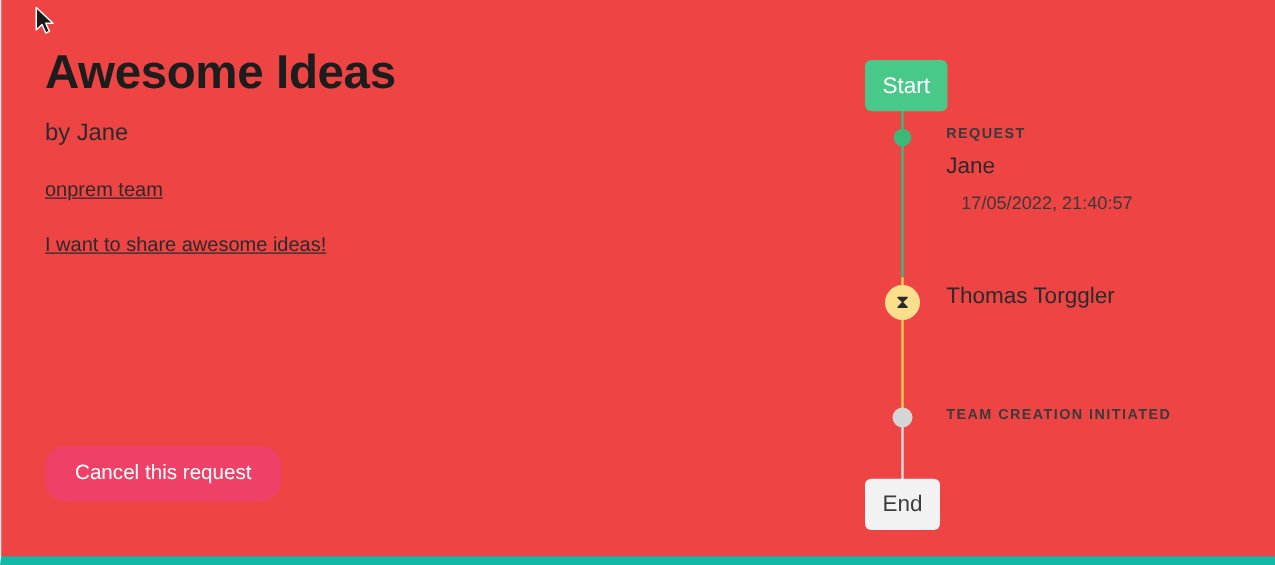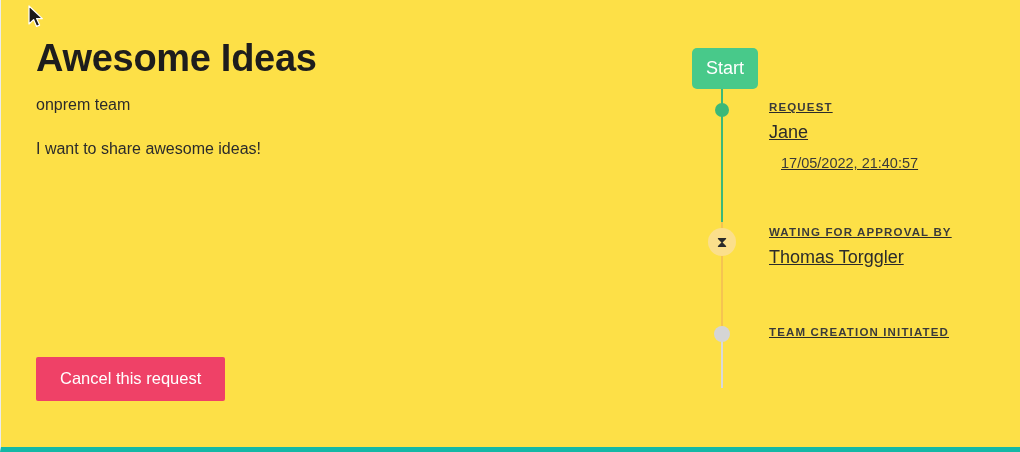--- a/index.html
+++ b/index.html
@@ -14,24 +14,24 @@
     color: #2b2b2b;
     overflow: hidden;
     position: relative;
   }
 
   #page {
     position: absolute;
     left: 0; top: 0;
     width: 1020px;
     height: 452px;
-    background: #fde047;
+    background: #ef4444;
     box-sizing: border-box;
     border-left: 1px solid #ececec;
-    border-bottom: 5px solid #14b8a6;
+    border-bottom: 7px solid #14b8a6;
   }
 
   
   .left-col {
     position: absolute;
     left: 35px;
     top: 38px;
     width: 600px;
   }
 
@@ -57,35 +57,36 @@
     font-weight: bold;
     color: #1d1d1d;
     margin: 0 0 10px 0;
   }
 
   .field-value {
     font-size: 16px;
     font-weight: normal;
     color: #2b2b2b;
     margin: 0 0 26px 0;
+    text-decoration: underline;
   }
   .field-value.last { margin-bottom: 0; }
 
   .cancel-button {
     position: absolute;
     left: 35px;
     top: 357px;
     display: block;
     border: none;
     background: #ef4167;
     color: #ffffff;
     font-family: "Liberation Sans", sans-serif;
     font-size: 16.5px;
     padding: 13px 24px 14px 24px;
-    border-radius: 2px;
+    border-radius: 16px;
     cursor: pointer;
     line-height: 1;
   }
 
   
   .timeline {
     position: absolute;
     left: 660px;
     top: 0;
     width: 360px;
@@ -152,23 +153,22 @@
   .hourglass-glyph {
     font-size: 15px;
     line-height: 1;
     color: #2b2b2b;
     margin-top: -1px;
   }
 
   
   .tl-step {
     position: absolute;
-    left: 108px;           
+    left: 96px;           
     width: 250px;
-    text-decoration: underline;
   }
   .tl-step.step-1 { top: 101px; }
   .tl-step.step-2 { top: 226px; }
   .tl-step.step-3 { top: 326px; }
 
   .step-kicker {
     font-size: 11.5px;
     font-weight: bold;
     letter-spacing: 1.15px;
     text-transform: uppercase;
@@ -205,20 +205,21 @@
 </style>
 </head>
 <body>
 
 <div id="page">
 
   <div class="left-col">
 
     <h1 class="page-title">Awesome Ideas</h1>
 
+    <div class="byline">by Jane</div>
 
     <div class="field-value">onprem team</div>
 
     <div class="field-value last">I want to share awesome ideas!</div>
   </div>
 
   <button class="cancel-button">Cancel this request</button>
 
   <div class="timeline">
 
@@ -229,29 +230,29 @@
     <div class="tl-badge start">Start</div>
 
     <div class="tl-node dot-green"></div>
 
     <div class="tl-node dot-hourglass">
       <span class="hourglass-glyph">⧗</span>
     </div>
 
     <div class="tl-node dot-gray"></div>
 
+    <div class="tl-badge end">End</div>
 
     <div class="tl-step step-1">
       <div class="step-kicker">REQUEST</div>
       <div class="step-name">Jane</div>
       <div class="step-meta">17/05/2022, 21:40:57</div>
     </div>
 
     <div class="tl-step step-2">
-      <div class="step-kicker">WATING FOR APPROVAL BY</div>
       <div class="step-name">Thomas Torggler</div>
     </div>
 
     <div class="tl-step step-3">
       <div class="step-kicker">TEAM CREATION INITIATED</div>
     </div>
 
   </div>
 
   <svg class="cursor" viewBox="0 0 18 24">

